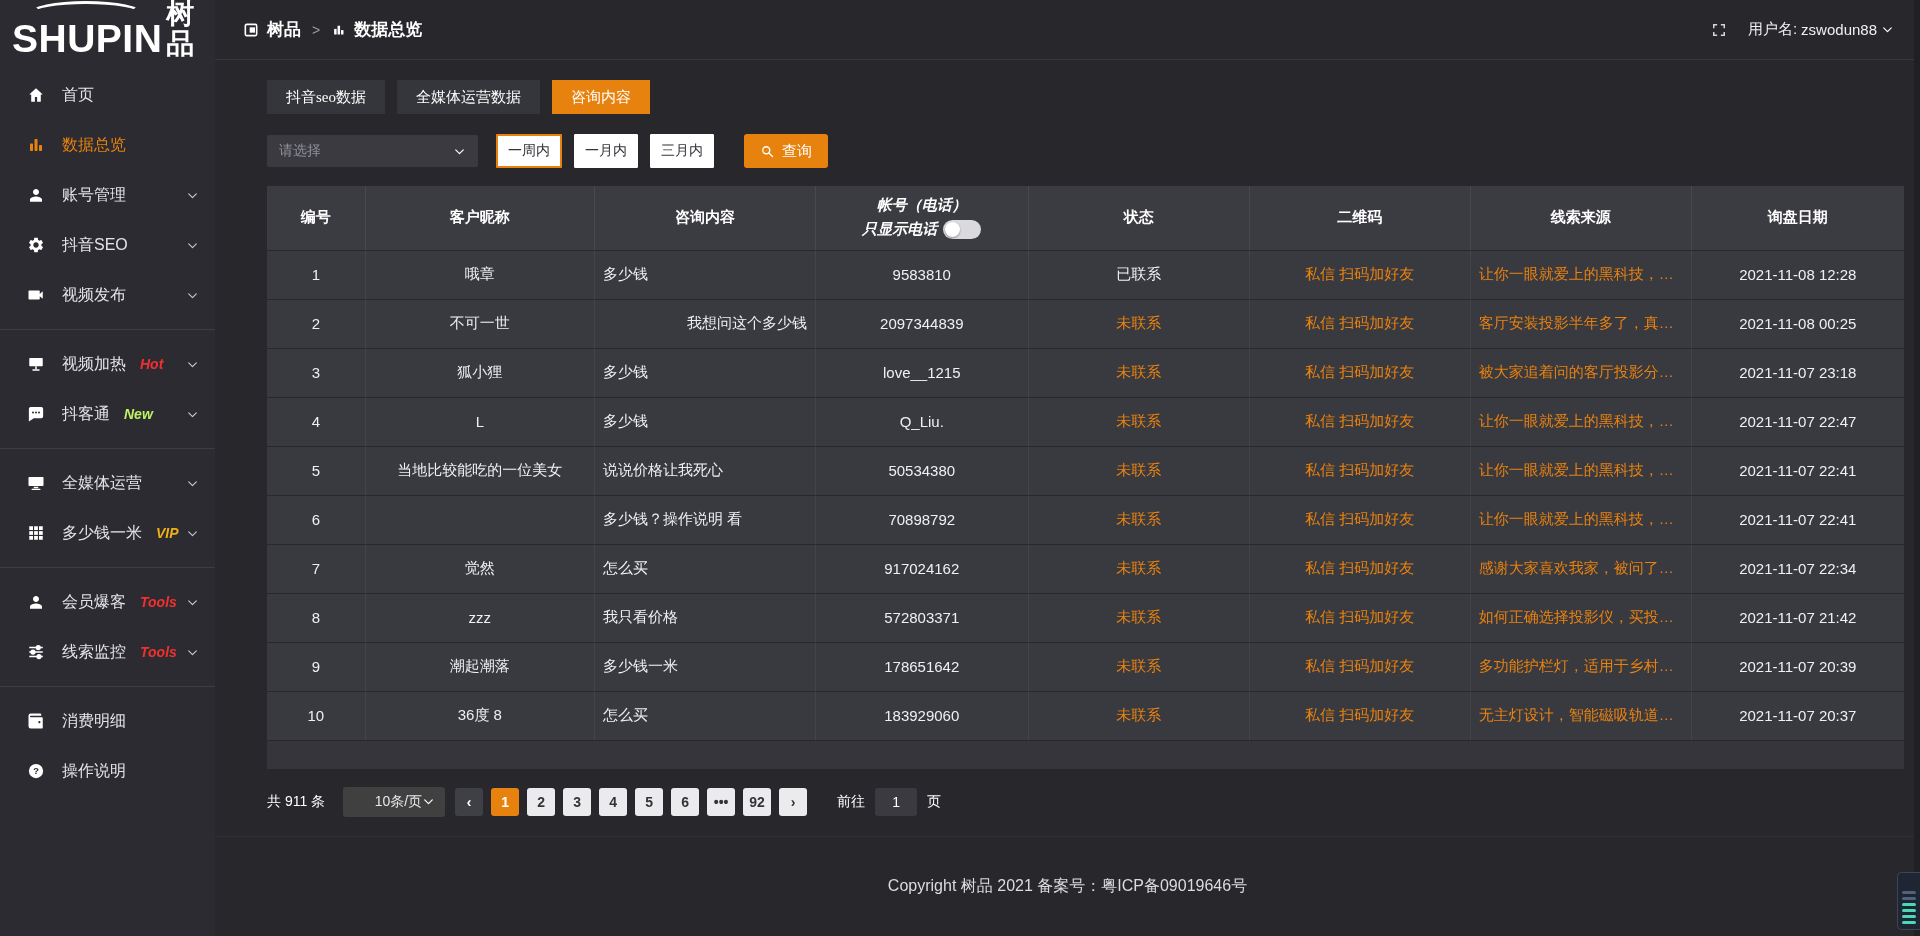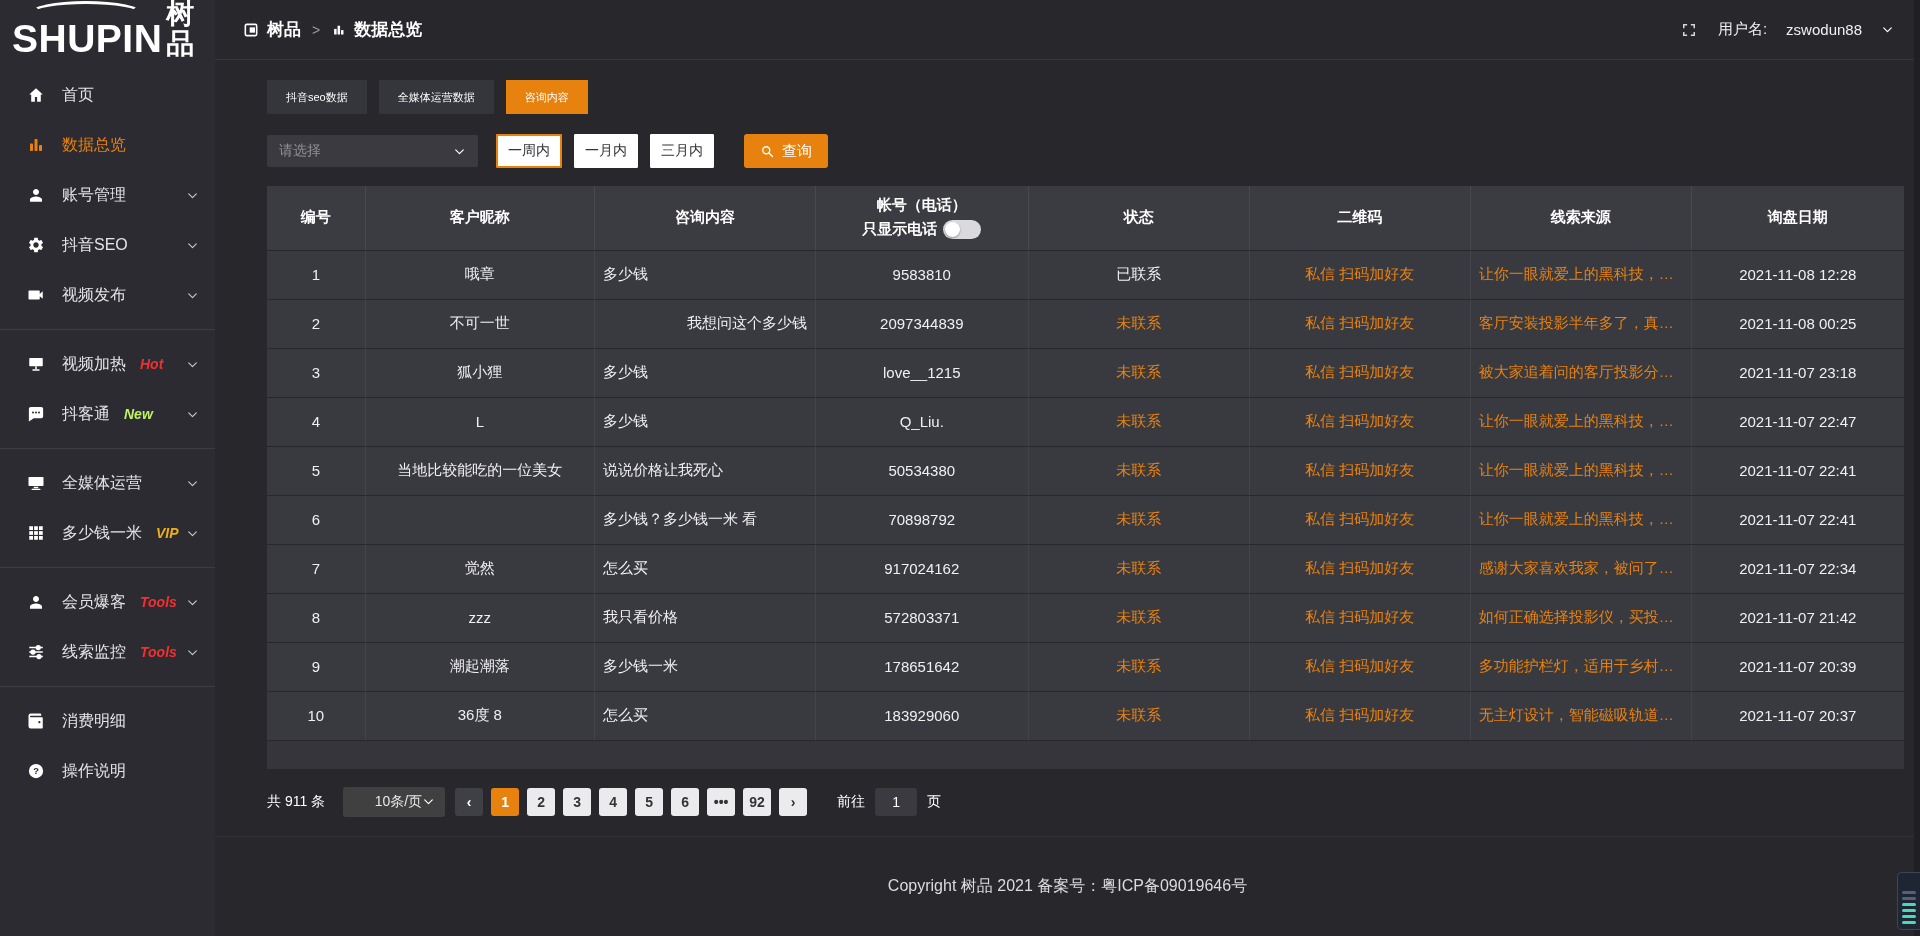--- a/index.html
+++ b/index.html
@@ -33,26 +33,26 @@
 
   
   .main { flex:1; display:flex; flex-direction:column; height:100%; min-width:0; }
   .topbar { height:60px; display:flex; align-items:center; justify-content:space-between;
             padding:0 26px 0 28px; border-bottom:1px solid #37373d; flex:none; }
   .breadcrumb { display:flex; align-items:center; gap:8px; font-size:17px; font-weight:bold; color:#fff; }
   .crumb-ic { display:flex; color:#fff; }
   .crumb-sep { color:#9a9aa1; font-size:14px; font-weight:normal; margin:0 3px; }
   .user-area { display:flex; align-items:center; gap:20px; font-size:15px; color:#f0f0f2; }
   .fullscreen-btn { display:flex; color:#d6d6da; cursor:pointer; }
-  .user-menu { display:flex; align-items:center; gap:19px; cursor:pointer; }
+  .user-menu { display:flex; align-items:center; gap:4px; cursor:pointer; }
 
   .content { flex:1; padding:20px 16px 0 52px; min-width:0; }
   .tabs { display:flex; gap:12px; }
-  .tab { height:34px; padding:0 19px; background:#35353c; color:#fff; font-size:11px;
-         display:flex; align-items:center; cursor:pointer; }
+  .tab { height:34px; padding:0 19px; background:#35353c; color:#fff; font-size:15px;
+         display:flex; align-items:center; cursor:pointer;font-family:Liberation Serif, serif; }
   .tab.active { background:#e8820f; }
 
   .filter-row { display:flex; align-items:center; margin-top:20px; gap:12px; }
   .select { width:211px; height:32px; background:#3a3a40; color:#8f8f97; display:flex;
             align-items:center; justify-content:space-between; padding:0 12px; font-size:14px;
             border-radius:2px; cursor:pointer; margin-right:6px; }
   .time-btn { height:34px; min-width:54px; padding:0 10px; background:#fff; color:#33333a;
             font-size:14px; display:flex; align-items:center; justify-content:center;
             border-radius:1px; cursor:pointer; border:1px solid #fff; }
   .time-btn.active { border:2px solid #e8820f; }
@@ -61,21 +61,21 @@
 
   .table-wrap { margin-top:18px; background:#35353b; padding-bottom:28px; }
   table { width:100%; border-collapse:collapse; table-layout:fixed; }
   th { background:#3b3b42; height:64px; font-size:15px; font-weight:bold; color:#fff;
        border-right:1px solid rgba(255,255,255,.07); border-bottom:1px solid rgba(0,0,0,.25); }
   td { background:#393940; height:49px; text-align:center; font-size:15px; color:#f0f0f2;
        border-right:1px solid rgba(255,255,255,.07); border-bottom:1px solid rgba(0,0,0,.25);
        overflow:hidden; white-space:nowrap; text-overflow:ellipsis; padding:0 8px; }
   th:last-child, td:last-child { border-right:none; }
   td.orange { color:#e8820f; }
-  .phone-head { display:flex; flex-direction:column; align-items:center; gap:5px; }
+  .phone-head { display:flex; flex-direction:column; align-items:center; gap:5px;font-style:italic; }
   .toggle-line { display:flex; align-items:center; gap:6px; }
   .toggle { width:38px; height:19px; background:#d9d9de; border-radius:10px; position:relative;
             cursor:pointer; display:inline-block; flex:none; }
   .toggle .knob { position:absolute; left:2px; top:2px; width:15px; height:15px; background:#fff;
             border-radius:50%; box-shadow:0 1px 2px rgba(0,0,0,.35); }
 
   .pagination { display:flex; align-items:center; margin-top:18px; font-size:14px; color:#fff; gap:8px; }
   .pg-total { margin-right:10px; }
   .pg-size { width:102px; height:30px; background:#404040; display:flex; align-items:center;
              justify-content:flex-end; padding:0 10px; border-radius:3px; cursor:pointer;
@@ -462,21 +462,21 @@
                 <td style="text-align: left;">说说价格让我死心</td>
                 <td>50534380</td>
                 <td class="orange">未联系</td>
                 <td class="orange">私信 扫码加好友</td>
                 <td class="orange">让你一眼就爱上的黑科技，能...</td>
                 <td>2021-11-07 22:41</td>
               </tr>
               <tr>
                 <td>6</td>
                 <td></td>
-                <td style="text-align: left;">多少钱？多少钱一米 看</td>
+                <td style="text-align: left;">多少钱？操作说明 看</td>
                 <td>70898792</td>
                 <td class="orange">未联系</td>
                 <td class="orange">私信 扫码加好友</td>
                 <td class="orange">让你一眼就爱上的黑科技，能...</td>
                 <td>2021-11-07 22:41</td>
               </tr>
               <tr>
                 <td>7</td>
                 <td>觉然</td>
                 <td style="text-align: left;">怎么买</td>

